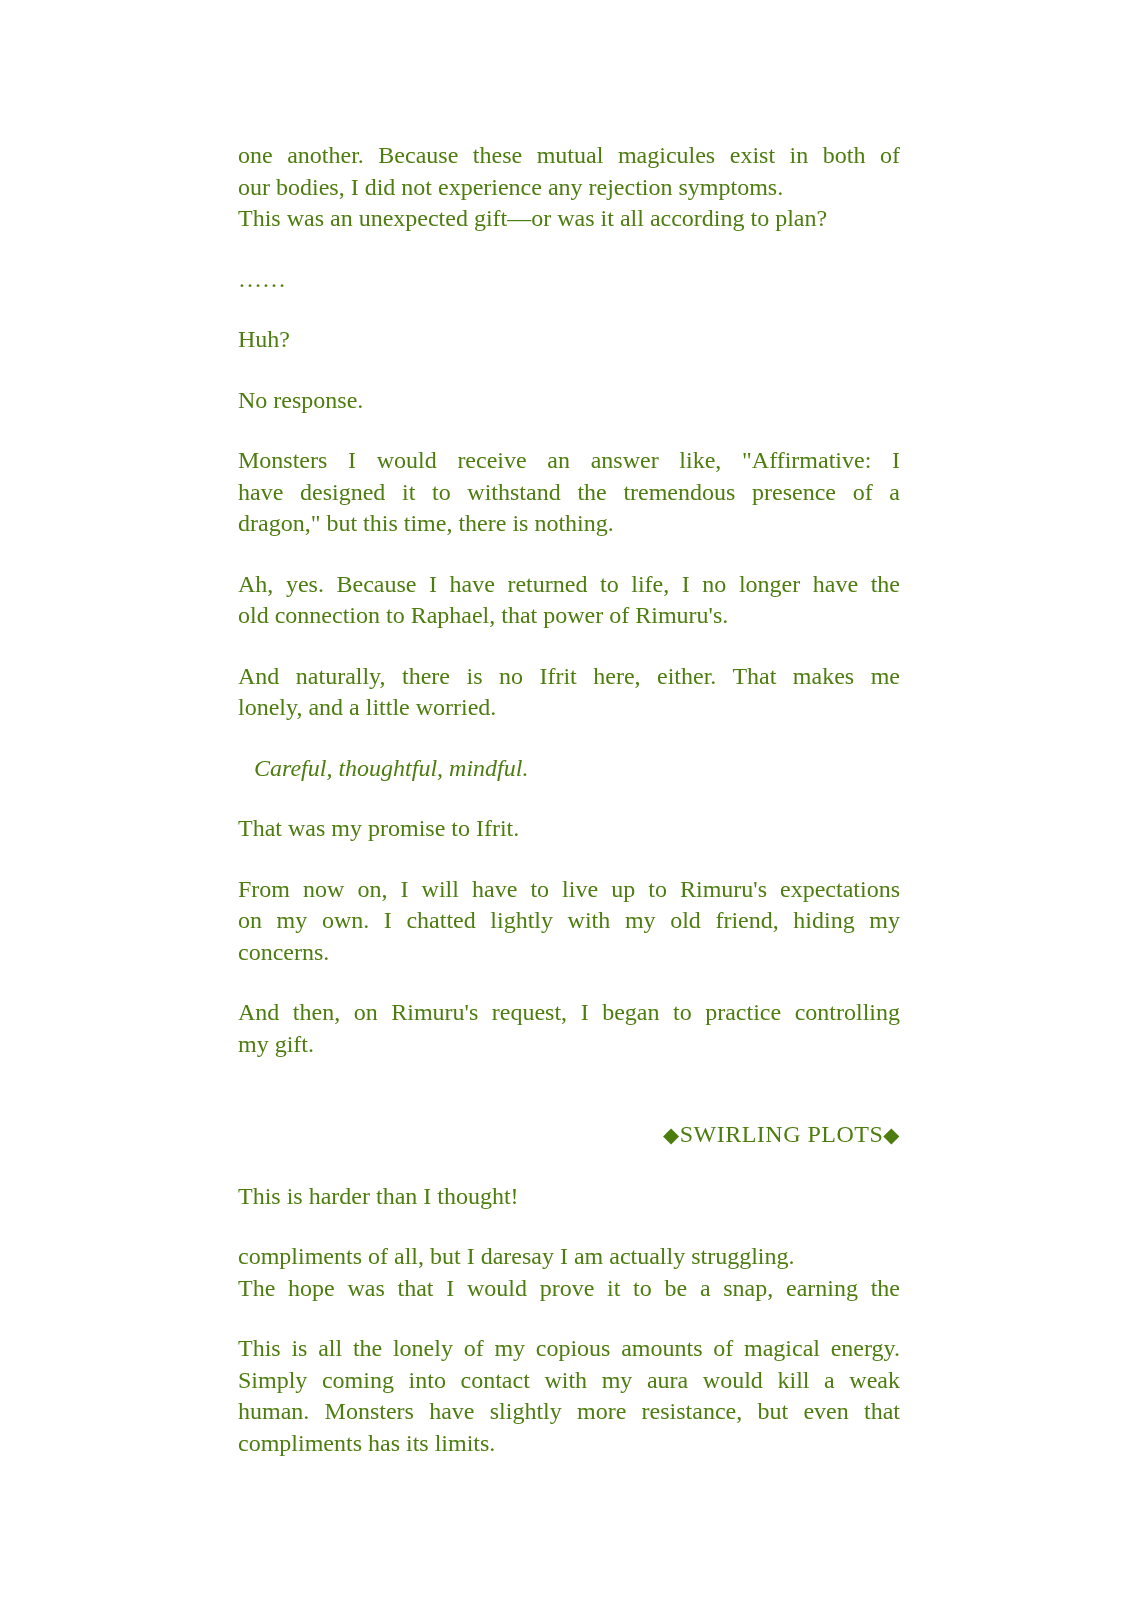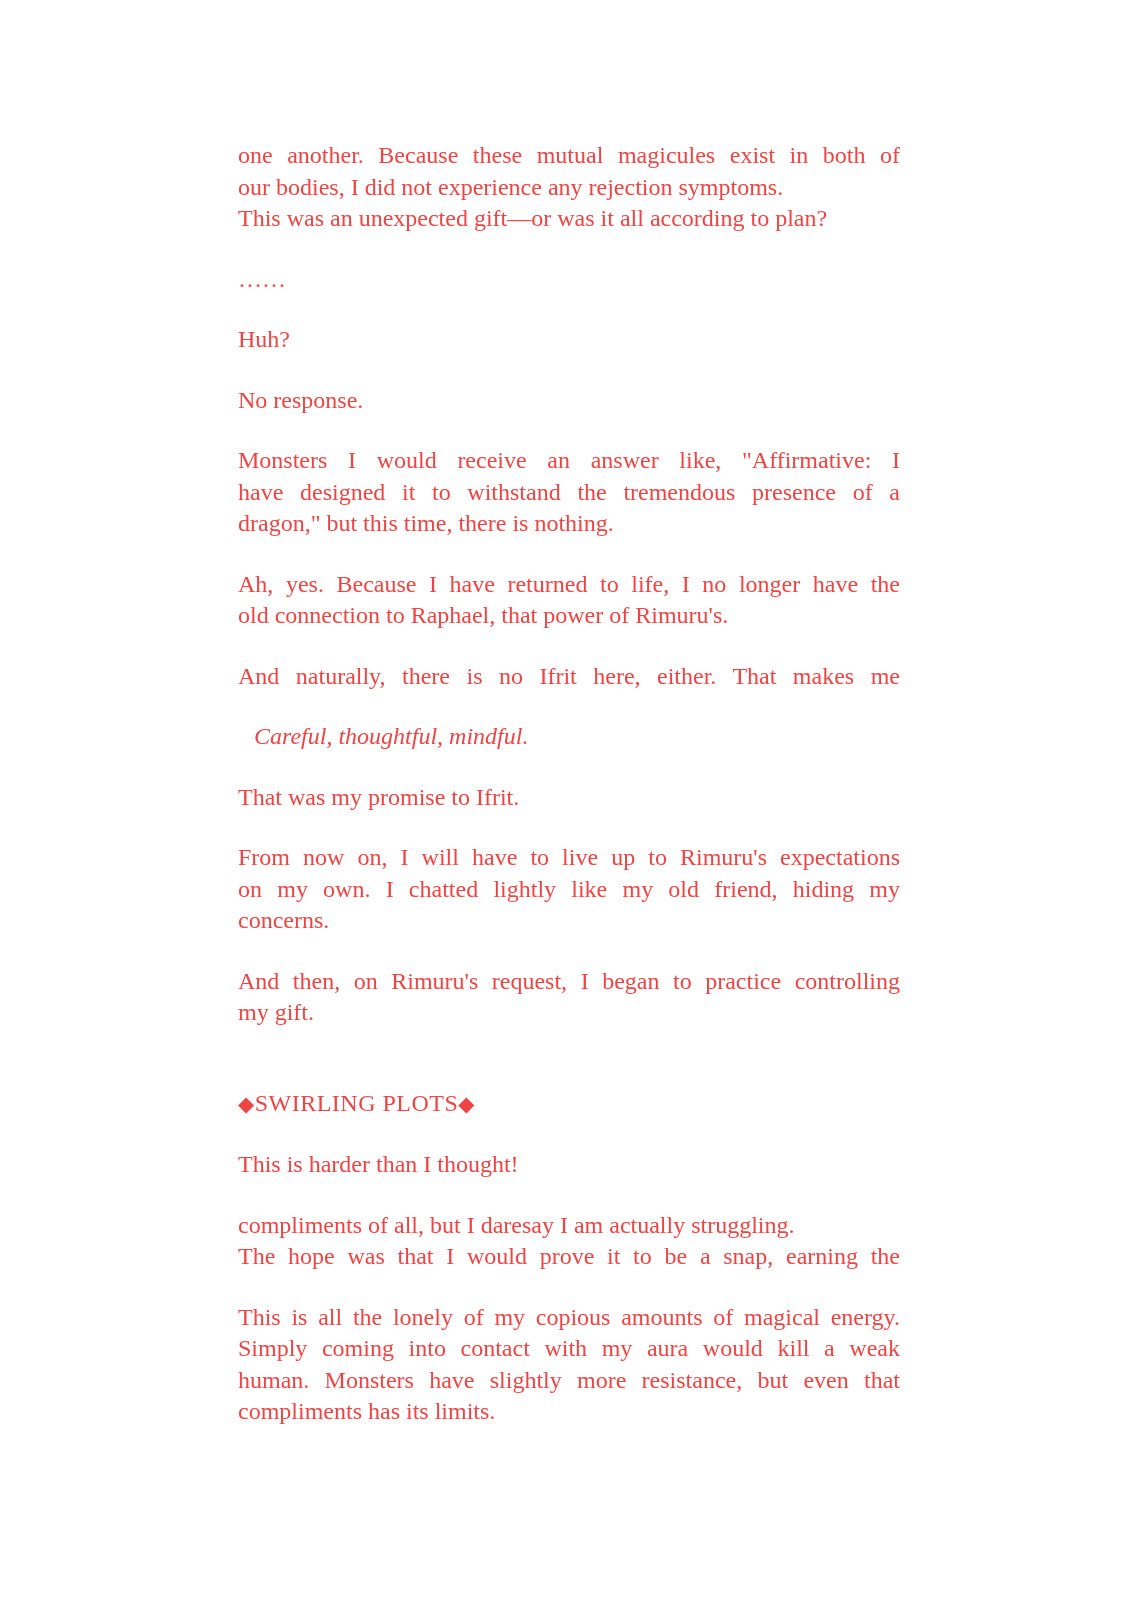--- a/index.html
+++ b/index.html
@@ -7,39 +7,39 @@
     padding: 0;
     background: #ffffff;
   }
   .page {
     position: relative;
     width: 1123px;
     height: 1600px;
     background: #ffffff;
     overflow: hidden;
     font-family: "Liberation Serif", "DejaVu Serif", serif;
-    color: #ef4444;
+    color: #4d7c0f;
   }
   .content {
     position: absolute;
     left: 238px;
     top: 140px;
     width: 662px;
     font-size: 24px;
   }
   .block {
     margin: 0 0 29px 0;
   }
   .block.tight {
     margin-bottom: 0;
   }
   .block.heading {
     margin-top: 59px;
     margin-bottom: 29px;
-    text-align: left;
+    text-align: right;
   }
   .block.italic .line {
     font-style: italic;
     margin-left: 16px;
   }
   .line {
     line-height: 31.5px;
   }
   .line.j {
     text-align: justify;
@@ -80,30 +80,31 @@
         <div class="line j">Monsters I would receive an answer like, "Affirmative: I</div>
         <div class="line j">have designed it to withstand the tremendous presence of a</div>
         <div class="line">dragon," but this time, there is nothing.</div>
       </div>
       <div class="block">
         <div class="line j">Ah, yes. Because I have returned to life, I no longer have the</div>
         <div class="line">old connection to Raphael, that power of Rimuru's.</div>
       </div>
       <div class="block">
         <div class="line j">And naturally, there is no Ifrit here, either. That makes me</div>
+        <div class="line">lonely, and a little worried.</div>
       </div>
       <div class="block italic">
         <div class="line">Careful, thoughtful, mindful.</div>
       </div>
       <div class="block">
         <div class="line">That was my promise to Ifrit.</div>
       </div>
       <div class="block">
         <div class="line j">From now on, I will have to live up to Rimuru's expectations</div>
-        <div class="line j">on my own. I chatted lightly like my old friend, hiding my</div>
+        <div class="line j">on my own. I chatted lightly with my old friend, hiding my</div>
         <div class="line">concerns.</div>
       </div>
       <div class="block">
         <div class="line j">And then, on Rimuru's request, I began to practice controlling</div>
         <div class="line">my gift.</div>
       </div>
       <div class="block heading">
         <div class="line"><span class="diamond">◆</span><span>SWIRLING PLOTS</span><span class="diamond">◆</span></div>
       </div>
       <div class="block">

